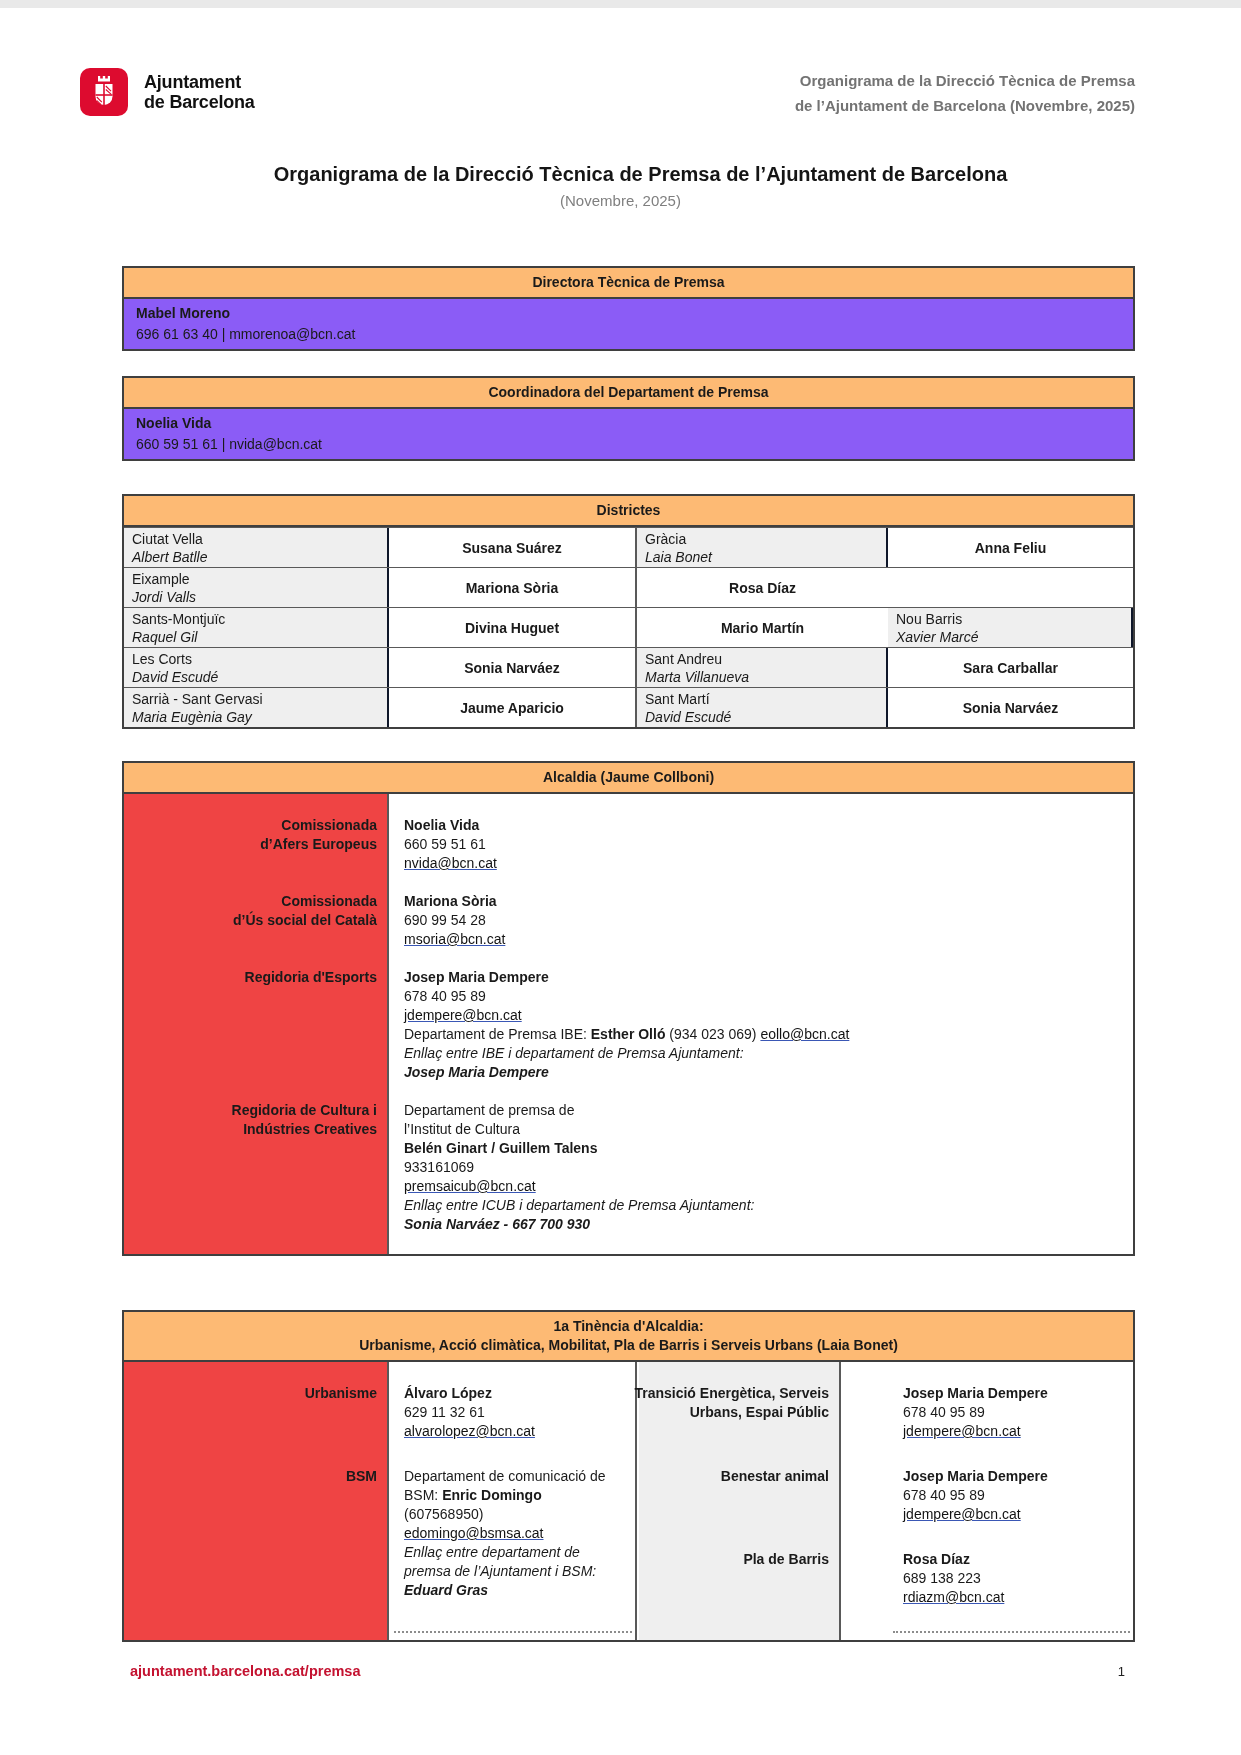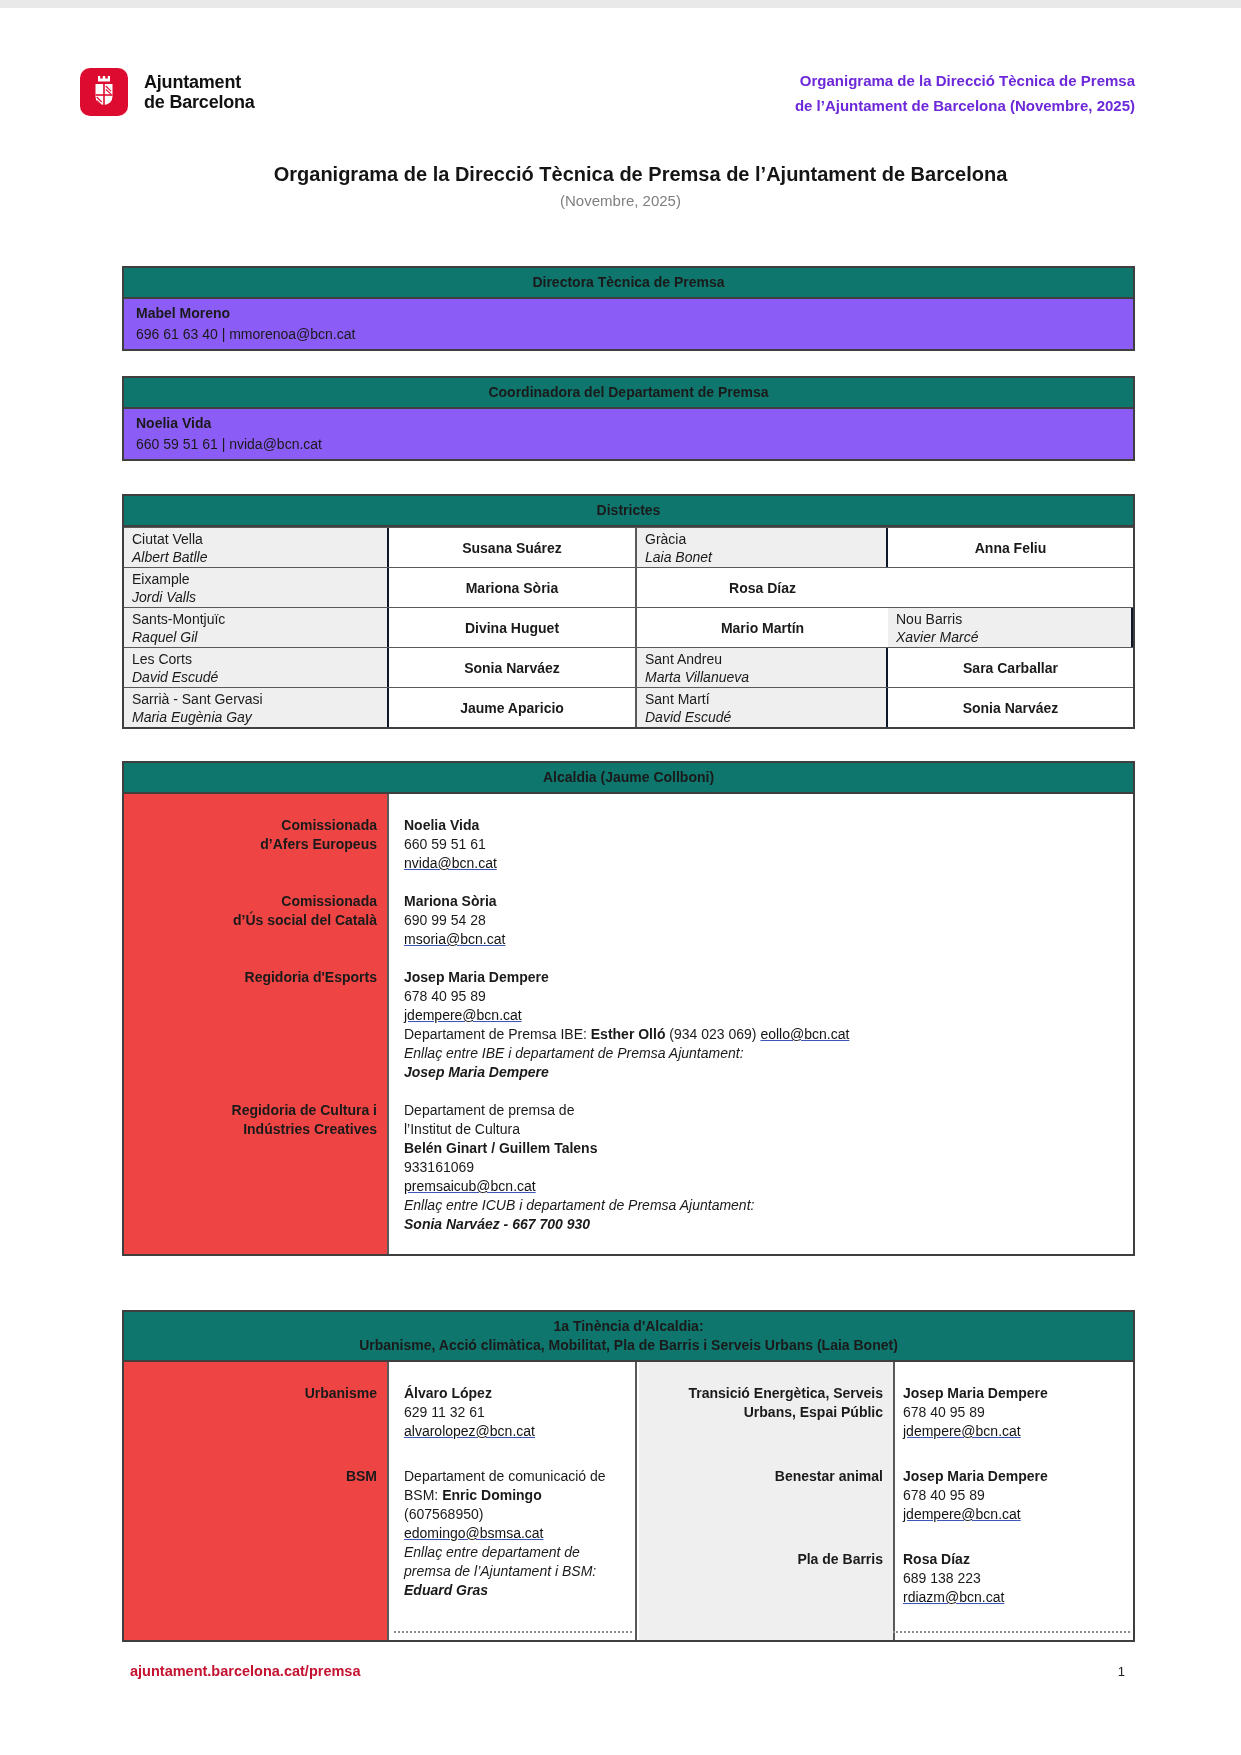--- a/index.html
+++ b/index.html
@@ -7,29 +7,29 @@
   .page {
     position:relative; width:1241px; height:1755px; margin:8px auto;
     background:#ffffff; font-family:"Liberation Sans", sans-serif; color:#1a1a1a;
     overflow:hidden;
   }
   
   .doc-header { position:absolute; top:60px; left:80px; right:106px; display:flex; justify-content:space-between; align-items:flex-start; }
   .brand { display:flex; align-items:center; gap:16px; }
   .brand svg { display:block; }
   .brand-text { font-size:18px; font-weight:bold; line-height:20px; color:#111; letter-spacing:-0.2px; }
-  .doc-ref { text-align:right; font-size:15px; font-weight:bold; color:#6d28d9; line-height:25px; }
+  .doc-ref { text-align:right; font-size:15px; font-weight:bold; color:#737373; line-height:25px; }
   
   .title-wrap { position:absolute; top:155px; left:0; right:0; text-align:center; }
   .doc-title { font-size:20px; font-weight:bold; color:#151515;padding-left:40px; }
   .doc-subtitle { margin-top:6px; font-size:15px; color:#7f7f7f; }
   
   .content { position:absolute; left:122px; top:258px; width:1013px; font-size:14px; }
   .box { border:2px solid #3f3f3f; background:#fff; }
-  .box-header { background:#0f766e; border-bottom:2px solid #3f3f3f; text-align:center; font-weight:bold; padding:5px 4px; line-height:19px; }
+  .box-header { background:#fdba74; border-bottom:2px solid #3f3f3f; text-align:center; font-weight:bold; padding:5px 4px; line-height:19px; }
   .simple-body { background:#8b5cf6; text-align:left; padding:4px 12px; line-height:21px; }
   .simple-body .nm { font-weight:bold; }
   .link { color:#121212; text-decoration:underline; text-decoration-color:#3a57b5; cursor:pointer; }
   .it { font-style:italic; }
   .bi { font-weight:bold; font-style:italic; }
   .b { font-weight:bold; }
   
   .dist-row { display:grid; grid-template-columns:265px 248px 251px 245px; border-top:1px solid #595959; }
   .dist-row:first-of-type { border-top:none; }
   .dc { min-height:39px; }
@@ -42,21 +42,21 @@
   .lab-col { position:absolute; top:0; bottom:0; background:#ef4444; border-right:2px solid #595959; }
   .lab { position:absolute; right:10px; text-align:right; font-weight:bold; line-height:19px; white-space:nowrap; }
   .cnt-col { position:absolute; top:0; bottom:0; }
   .blk { position:absolute; left:13px; right:6px; line-height:19px; }
   .alc-body { height:460px; }
   .alc-lab-col { left:0; width:265px; }
   .alc-cnt-col { left:267px; right:0; }
   .tin-body { height:278px; }
   .t-lab1 { left:0; width:265px; }
   .t-cnt1 { left:267px; width:246px; border-right:2px solid #595959; }
-  .t-lab2 { left:515px; width:256px; background:#efefef; border-right:2px solid #595959; }
+  .t-lab2 { left:515px; width:202px; background:#efefef; border-right:2px solid #595959; }
   .t-cnt2 { left:766px; right:0; }
   .dotline { position:absolute; left:3px; right:3px; bottom:7px; border-bottom:2px dotted #8c8c8c; }
   
   .top22 { top:22px; } .top98 { top:98px; } .top105 { top:105px; } .top174 { top:174px; } .top188 { top:188px; } .top307 { top:307px; }
   
   .mt25 { margin-top:25px; } .mt33 { margin-top:33px; } .mt32 { margin-top:32px; } .mt54 { margin-top:54px; }
   
   .footer { position:absolute; top:1655px; left:130px; right:116px; display:flex; justify-content:space-between; align-items:baseline; }
   .footer-link { color:#c41230; font-weight:bold; font-size:14.5px; cursor:pointer; }
   .page-num { font-size:13px; color:#222; }

